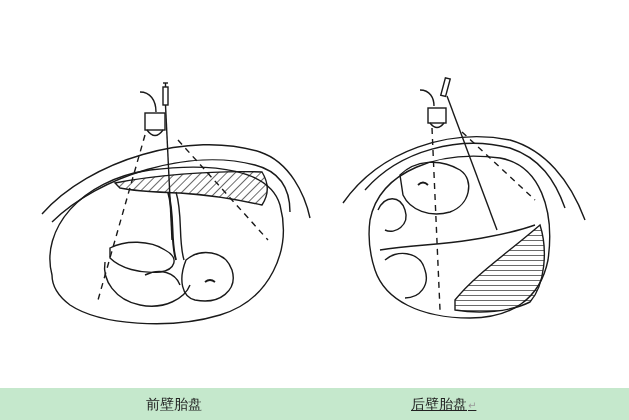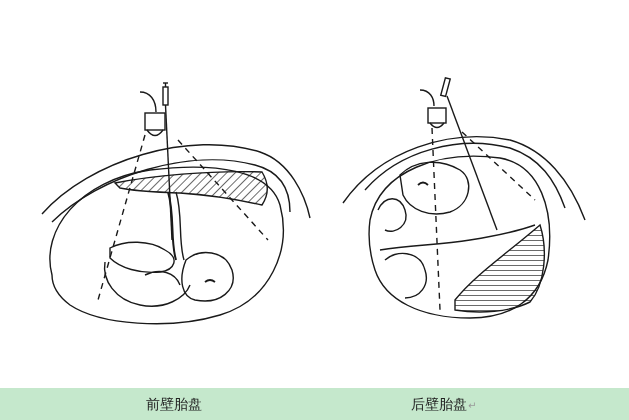--- a/index.html
+++ b/index.html
@@ -1,21 +1,21 @@
 <!DOCTYPE html>
 <html><head>
 <meta charset="utf-8">
 <style>
   html,body{margin:0;padding:0;}
   body{width:629px;height:420px;background:#ffffff;position:relative;overflow:hidden;font-family:"DejaVu Sans",sans-serif;}
   .canvas{position:absolute;left:0;top:0;width:629px;height:388px;}
   .band{position:absolute;left:0;top:388px;width:629px;height:32px;background:#c5e8cc;}
   .label{position:absolute;top:396px;font-size:14px;color:#222;letter-spacing:0px;text-align:right;}
   .label.left{left:146px;}
-  .label.right{left:411px;}
+  .label.right{left:411px;text-decoration:underline;}
   .ret{font-size:10px;color:#999;margin-left:1px;}
 </style>
 </head>
 <body>
 
 <svg class="canvas" viewBox="0 0 629 388" xmlns="http://www.w3.org/2000/svg">
   <defs>
     <pattern id="diag" width="6" height="6" patternUnits="userSpaceOnUse" patternTransform="rotate(45)">
       <line x1="0" y1="0" x2="0" y2="6" stroke="#1a1a1a" stroke-width="1.3"></line>
     </pattern>

